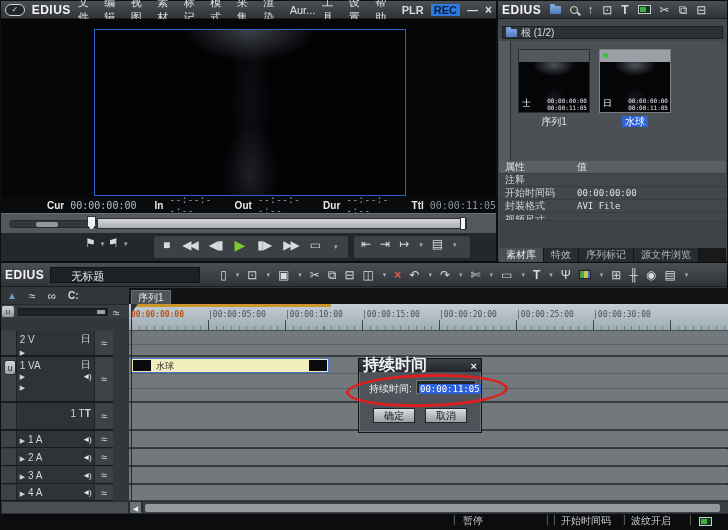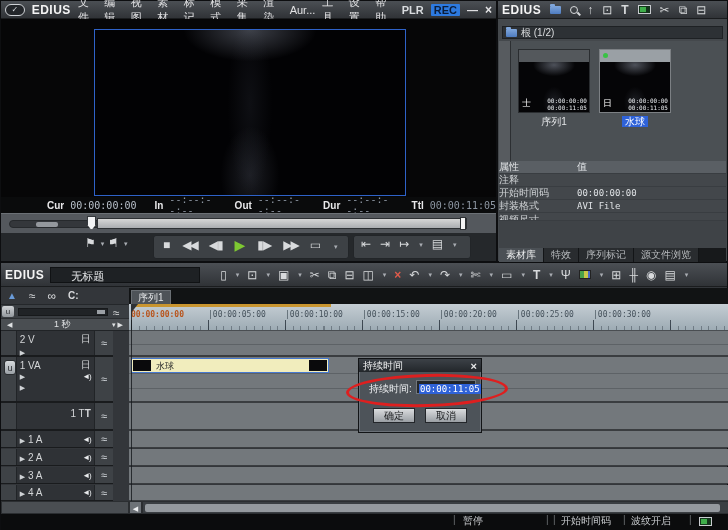--- a/index.html
+++ b/index.html
@@ -32,21 +32,21 @@
   
   .tile{position:absolute;width:72px;border:1px solid #2a2d30;background:#0b0b0d}
   .tilehead{height:12px;position:relative}
   .thumb{height:50px;position:relative;
      background:radial-gradient(30px 16px at 50% 6%, rgba(195,205,225,.38), transparent 70%),
                 radial-gradient(16px 22px at 50% 80%, rgba(150,160,185,.16), transparent 70%), #050507}
   .tcmini{position:absolute;right:2px;bottom:1px;text-align:right;font-size:6px;line-height:7px;color:#eceff2}
   .tileicon{position:absolute;left:3px;bottom:2px;font-size:9px;color:#fff}
   .prow{display:flex;height:13px;align-items:center;border-bottom:1px solid #393d41;
         background:#43474b;font-size:10px;color:#cfd2d5}
-  .pk{width:78px;}
+  .pk{width:78px;padding-left:6px}
   .pv{color:#dfe2e5}
   .bintab{padding:0 7px;height:14px;display:flex;align-items:center;background:#292c2f;
           color:#b6b9bc;font-size:10px;border-right:1px solid #131517}
   .bintab.active{background:#4b5055;color:#ecedee}
   
   .thdr{position:absolute;left:0;width:112px;display:flex;background:#2f3236;
         border-bottom:2px solid #191b1d}
   .tstrip{width:18px;background:#3e4246;border-right:1px solid #212427;position:relative}
   .tmain{width:88px;position:relative;padding:1px 3px;color:#d4d6d8;font-size:10px}
   .tcurve{width:22px;background:#3e4246;border-left:1px solid #212427;
@@ -281,28 +281,20 @@
     <span class="ic">∞</span>
     <span class="ic" style="font-weight:bold;font-size:10px">C:</span>
   </div>
   <div class="abs" style="left:0;top:41px;width:128px;height:14px;background:#3a3e42;border-top:1px solid #24272a">
     <span class="abs" style="left:1px;top:1px;width:12px;height:11px;background:linear-gradient(#cfd2d5,#93989d);border-radius:2px;color:#2c2f33;font-size:8px;text-align:center;line-height:11px">u</span>
     <div class="abs" style="left:17px;top:3px;width:90px;height:8px;background:#202326;border:1px solid #17191b">
       <div class="abs" style="right:2px;top:1px;width:8px;height:4px;background:#9ba0a5"></div>
     </div>
     <span class="ic abs" style="left:112px;top:2px">≈</span>
   </div>
-  <div class="abs flex" style="left:0;top:55px;width:128px;height:13px;background:#4a4e52;border-top:1px solid #2b2e31;border-bottom:1px solid #202326;justify-content:space-between;padding:0 6px;font-size:9px;color:#dfe1e3">
-    <span style="font-size:7px">◀</span>
-    <span>1 秒</span>
-    <span class="flex" style="gap:2px">
-        <span style="font-size:7px">▾</span>
-        <span style="font-size:7px">▶</span>
-      </span>
-  </div>
 
   <div class="abs" style="left:128px;top:25px;width:600px;height:16px;background:#111314">
     <span class="abs" style="left:2px;top:2px;padding:0 6px;height:14px;background:#4e5358;color:#e6e8ea;font-size:10px;line-height:14px;border:1px solid #6a6f74;border-bottom:none">序列1</span>
   </div>
   <div class="abs" style="left:128px;top:41px;width:600px;height:27px;background:linear-gradient(#c4cdd3,#9dabb4);border-bottom:1px solid #4a4e52">
     <div class="abs" style="left:4px;top:0;width:198px;height:3px;background:#c9952f"></div>
     <span class="abs mono" style="left:2px;top:6px;font-size:8px;font-weight:bold;color:#b8541c">00:00:00:00</span>
     <span class="abs mono" style="left:79px;top:6px;font-size:8px;color:#46525c">|00:00:05:00</span>
     <span class="abs mono" style="left:156px;top:6px;font-size:8px;color:#46525c">|00:00:10:00</span>
     <span class="abs mono" style="left:233px;top:6px;font-size:8px;color:#46525c">|00:00:15:00</span>
@@ -435,21 +427,21 @@
     <span class="abs" style="left:560px">开始时间码</span>
     <span class="abs" style="left:622px;color:#6a6e72">|</span>
     <span class="abs" style="left:630px">波纹开启</span>
     <span class="abs" style="left:688px;color:#6a6e72">|</span>
     <span class="abs csi monico" style="left:698px;top:3px"></span>
   </div>
 </div>
 
 <div class="abs" style="left:358px;top:358px;width:124px;height:75px;background:#4d5359;border:1px solid #121416;box-shadow:0 0 0 1px #6a7077 inset;z-index:50">
   <div class="flex" style="height:13px;background:linear-gradient(#3c4147,#22262a);padding:0 4px;justify-content:space-between">
-    <span style="font-size:10px;font-weight:normal;color:#f0f1f2">持续时间</span>
+    <span style="font-size:16px;font-weight:bold;color:#f0f1f2">持续时间</span>
     <span style="font-size:11px;font-weight:bold;color:#e8e9ea">×</span>
   </div>
   <span class="abs" style="left:10px;top:23px;font-size:10px;color:#eceef0">持续时间:</span>
   <div class="abs" style="left:57px;top:21px;width:60px;height:14px;background:#23262a;border:1px solid #70767c;padding:1px 2px">
     <span class="mono" style="font-size:9px;background:#2f62d8;color:#fff;padding:0 1px">00:00:11:05</span>
   </div>
   <div class="btn" style="left:14px;top:49px;width:42px">确定</div>
   <div class="btn" style="left:66px;top:49px;width:42px">取消</div>
 </div>
 

